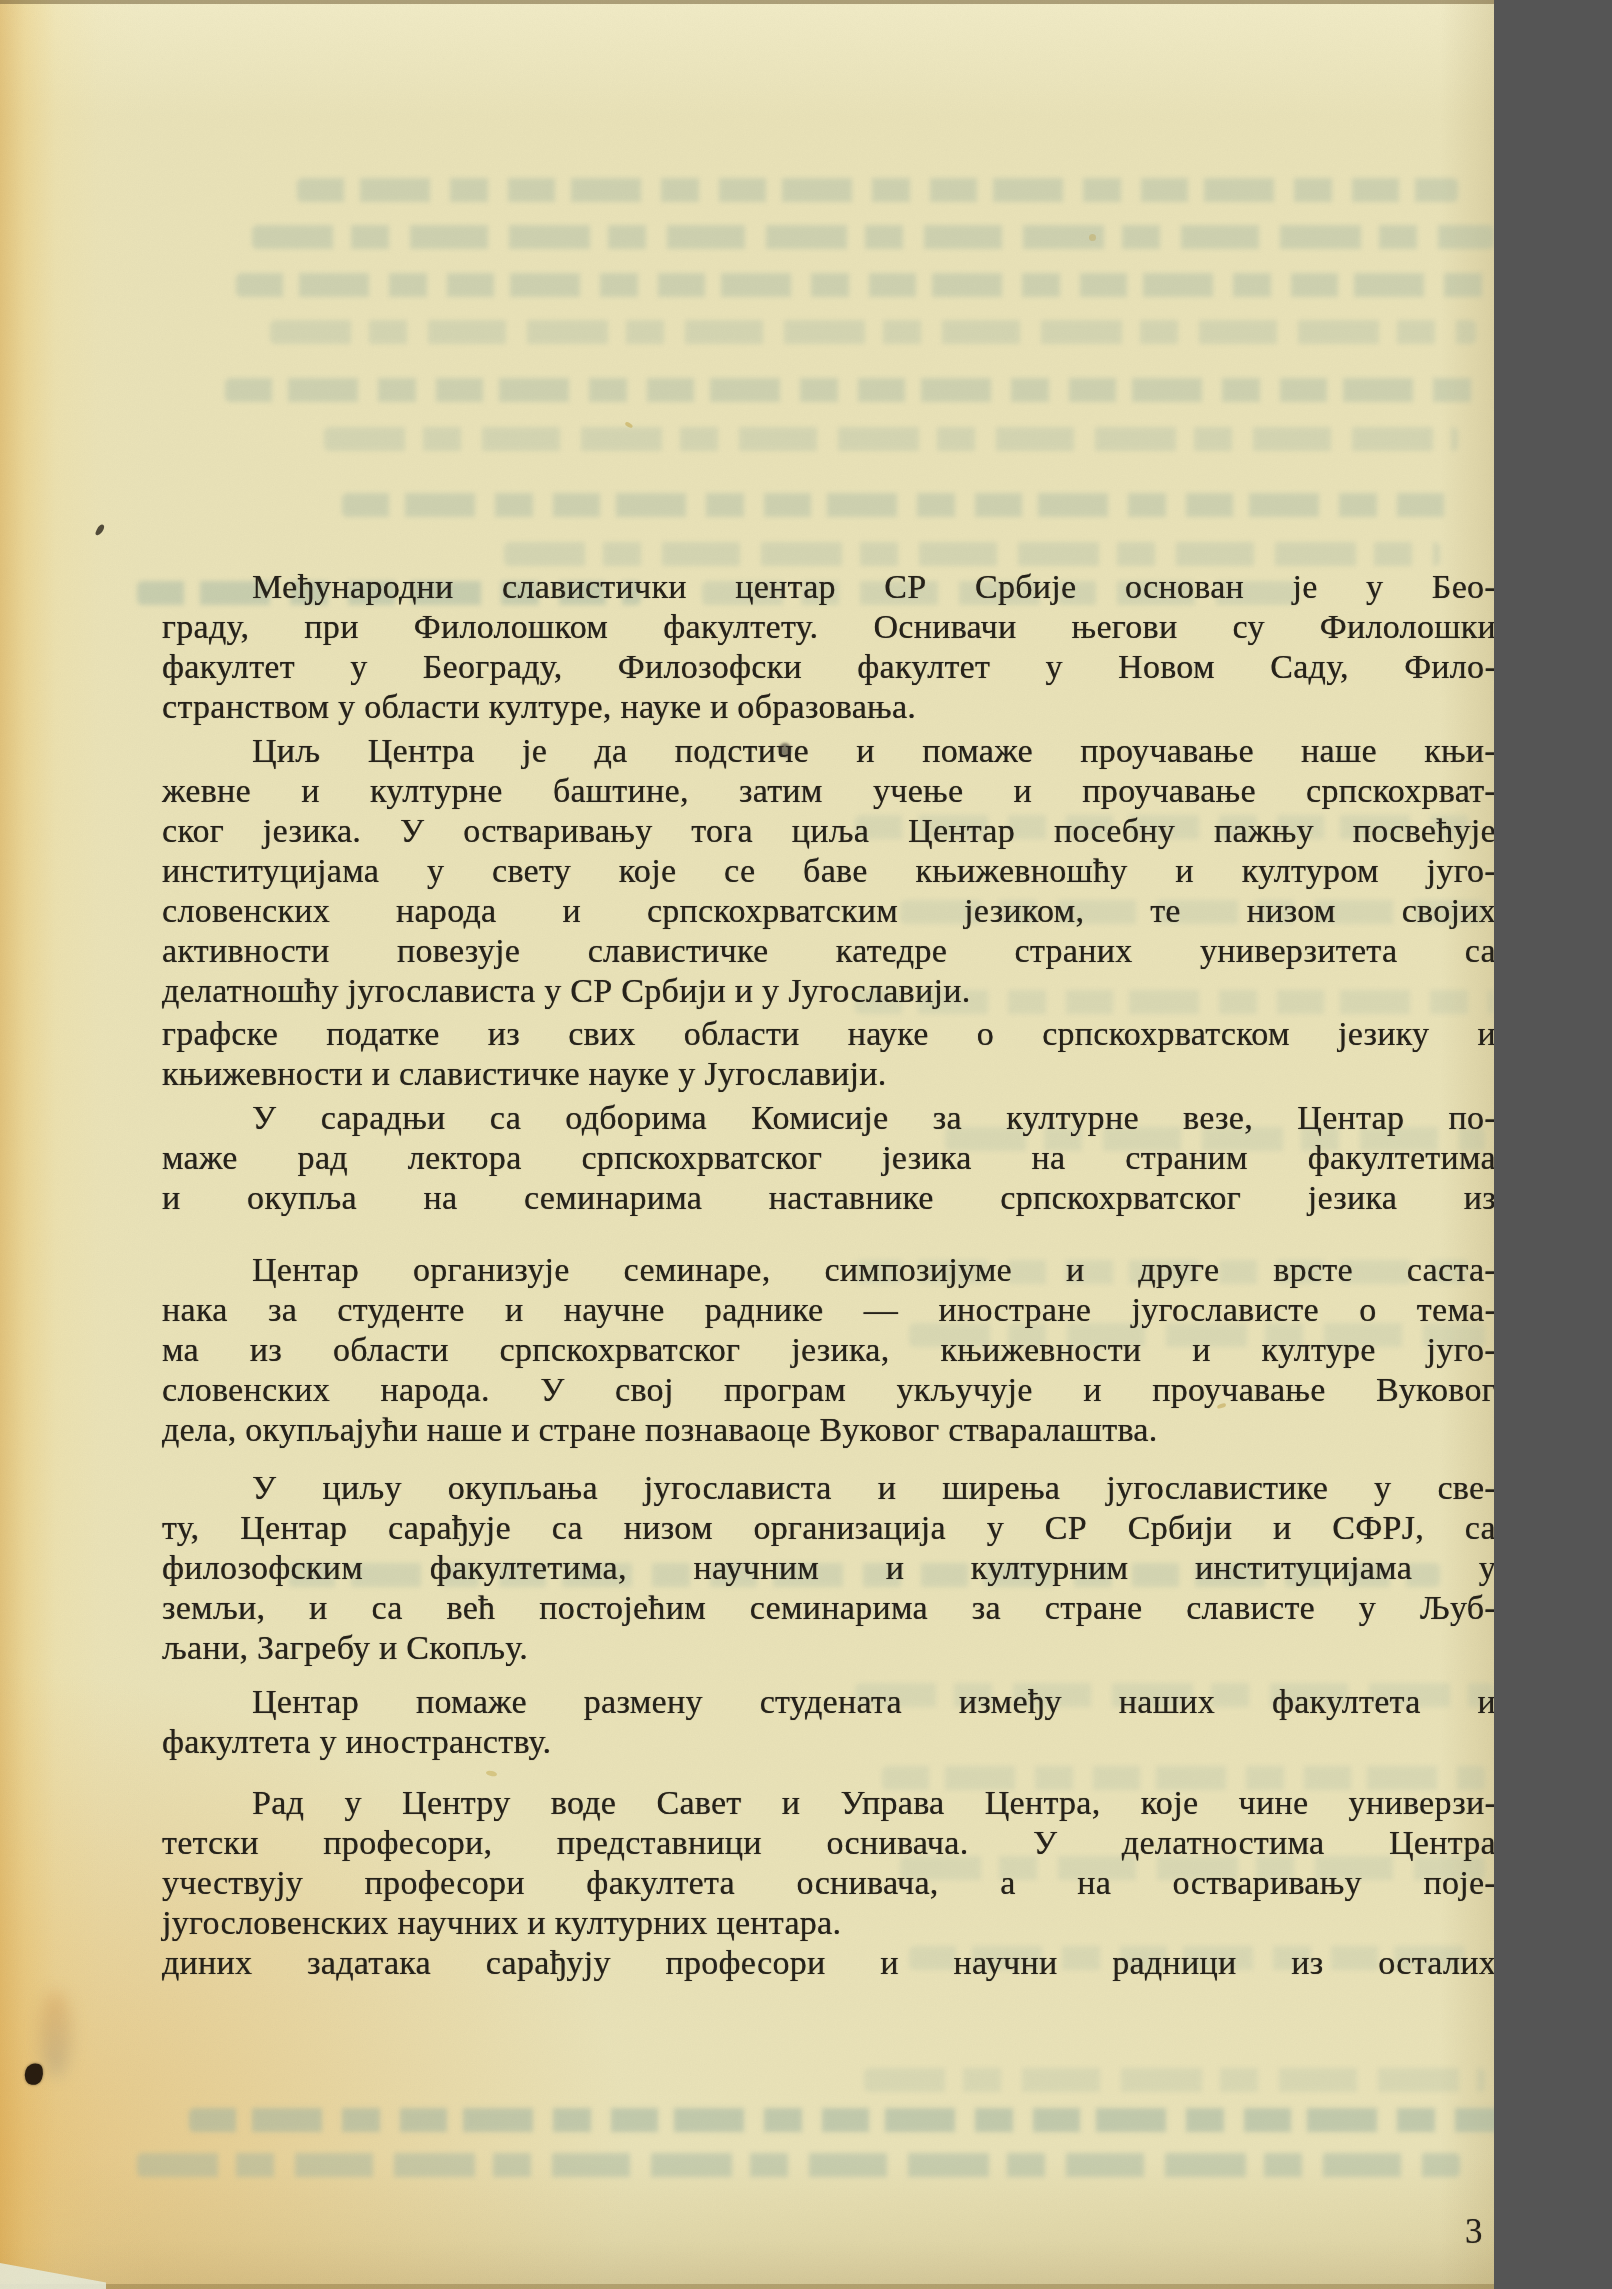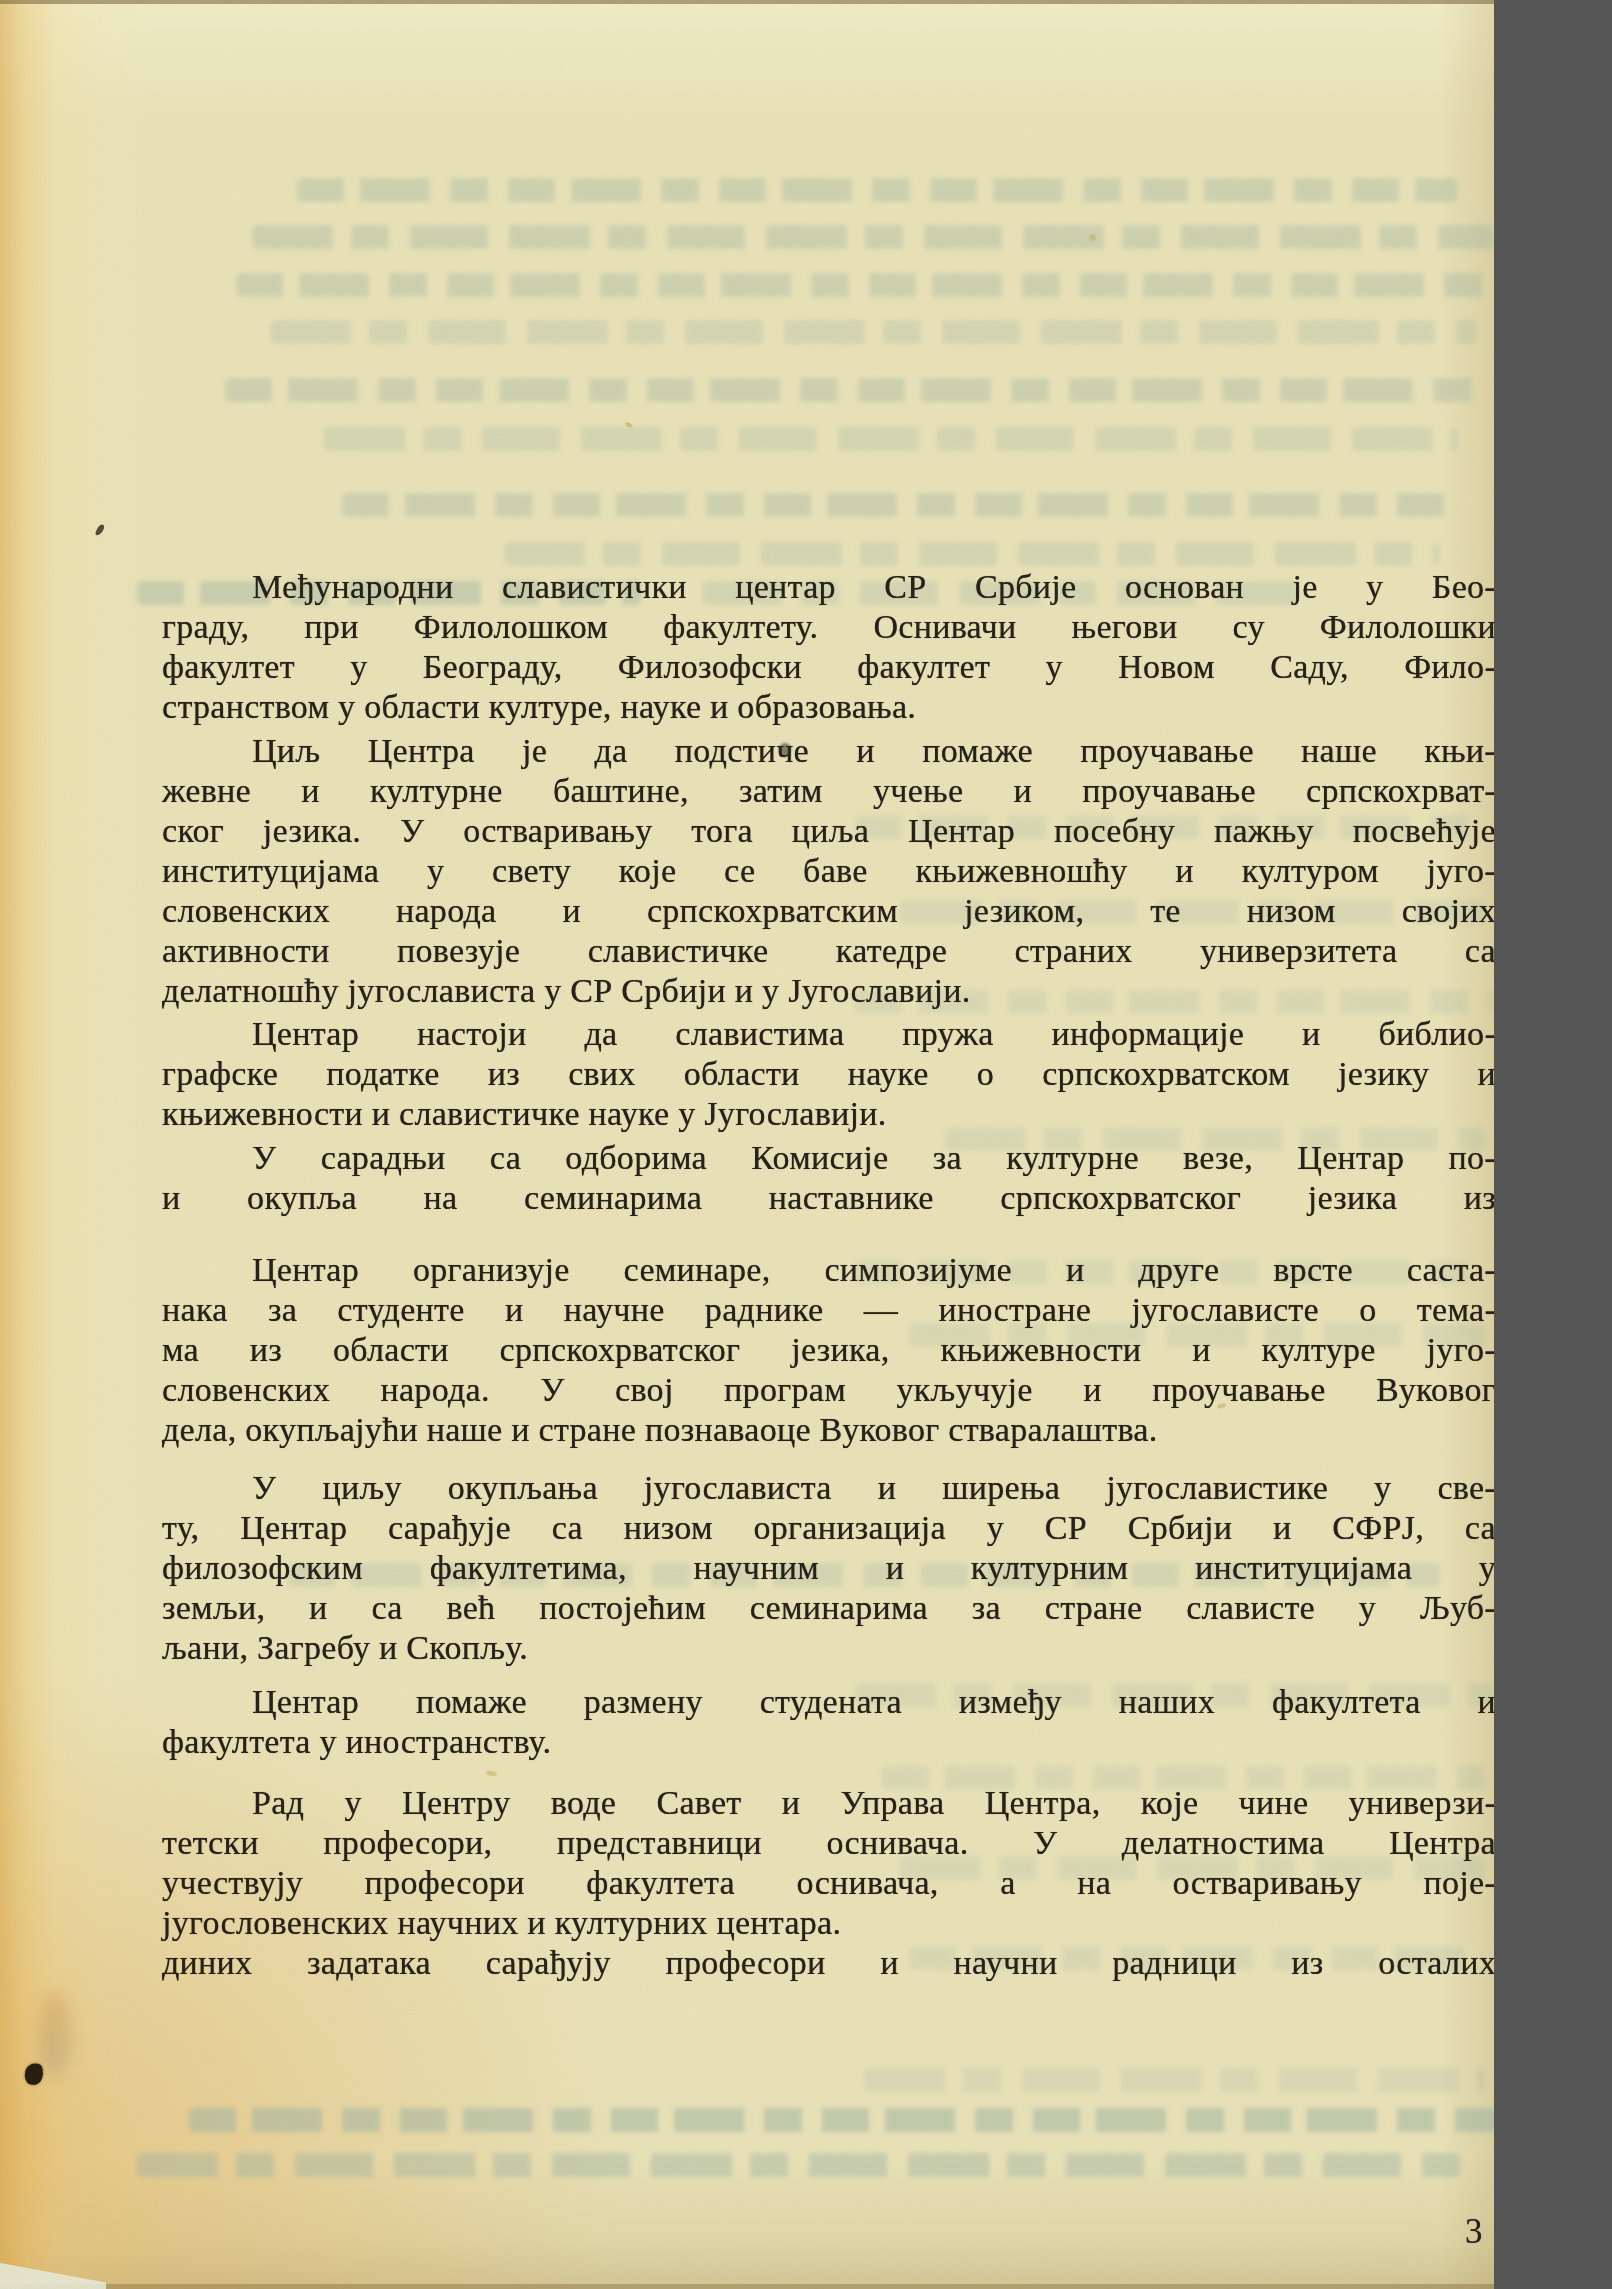--- a/index.html
+++ b/index.html
@@ -137,26 +137,26 @@
       <div class="para">
         <div class="line first">Циљ Центра је да подстиче и помаже проучавање наше књи-</div>
         <div class="line">жевне и културне баштине, затим учење и проучавање српскохрват-</div>
         <div class="line">ског језика. У остваривању тога циља Центар посебну пажњу посвећује</div>
         <div class="line">институцијама у свету које се баве књижевношћу и културом југо-</div>
         <div class="line">словенских народа и српскохрватским језиком, те низом својих</div>
         <div class="line">активности повезује славистичке катедре страних универзитета са</div>
         <div class="line last">делатношћу југослависта у СР Србији и у Југославији.</div>
       </div>
       <div class="para">
-        <div class="line first">Центар настоји да славистима пружа информације и библио-</div>
         <div class="line">графске податке из свих области науке о српскохрватском језику и</div>
         <div class="line last">књижевности и славистичке науке у Југославији.</div>
       </div>
       <div class="para">
         <div class="line first">У сарадњи са одборима Комисије за културне везе, Центар по-</div>
+        <div class="line">маже рад лектора српскохрватског језика на страним факултетима</div>
         <div class="line">и окупља на семинарима наставнике српскохрватског језика из</div>
       </div>
       <div class="para">
         <div class="line first">Центар организује семинаре, симпозијуме и друге врсте саста-</div>
         <div class="line">нака за студенте и научне раднике — иностране југослависте о тема-</div>
         <div class="line">ма из области српскохрватског језика, књижевности и културе југо-</div>
         <div class="line">словенских народа. У свој програм укључује и проучавање Вуковог</div>
         <div class="line last">дела, окупљајући наше и стране познаваоце Вуковог стваралаштва.</div>
       </div>
       <div class="para">

